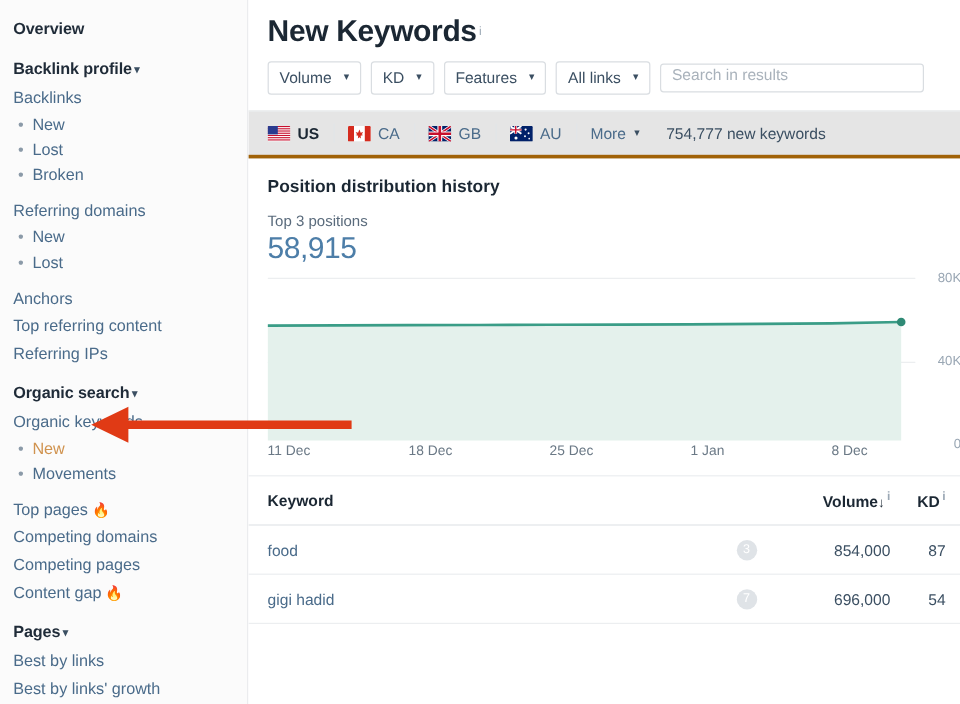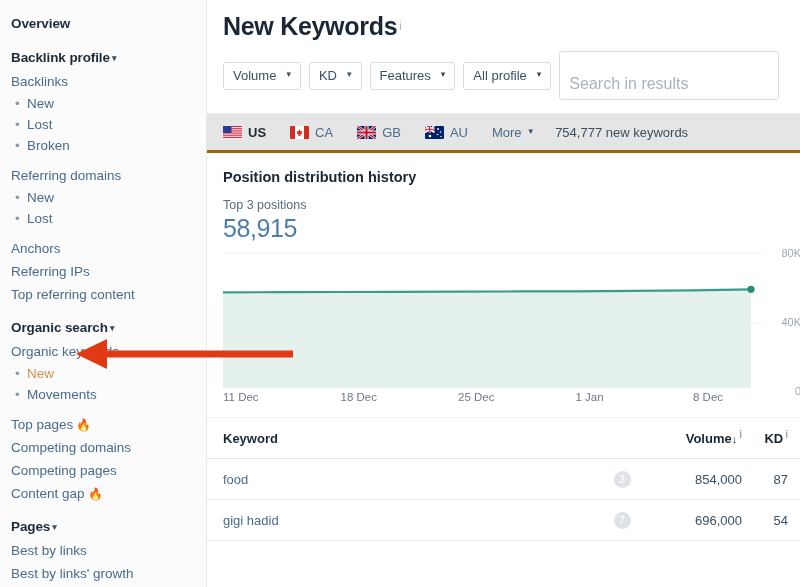--- a/index.html
+++ b/index.html
@@ -121,22 +121,22 @@
     align-items: center;
     gap: 8px;
     cursor: pointer;
     white-space: nowrap;
     font-family: "Liberation Sans", sans-serif;
   }
   .search-box {
     border: 1px solid #d9dde1;
     border-radius: 3px;
     background: #fff;
-    font-size: 16px;
-    padding: 23px 9px 6px 9px;
+    font-size: 13px;
+    padding: 1px 9px 6px 9px;
     color: #3b4f62;
     width: 200px;
     font-family: "Liberation Sans", sans-serif;
     outline: none;
   }
   .search-box::placeholder { color: #a9b2bb; }
 
   
   .country-bar {
     margin-top: 13px;
@@ -276,22 +276,22 @@
         <div class="nav-link"><span>Backlinks</span></div>
         <div class="nav-sub"><span class="bullet">•</span><span>New</span></div>
         <div class="nav-sub"><span class="bullet">•</span><span>Lost</span></div>
         <div class="nav-sub"><span class="bullet">•</span><span>Broken</span></div>
         <div class="spacer-sm"></div>
         <div class="nav-link"><span>Referring domains</span></div>
         <div class="nav-sub"><span class="bullet">•</span><span>New</span></div>
         <div class="nav-sub"><span class="bullet">•</span><span>Lost</span></div>
         <div class="spacer-sm"></div>
         <div class="nav-link"><span>Anchors</span></div>
+        <div class="nav-link"><span>Top referring content</span></div>
         <div class="nav-link"><span>Referring IPs</span></div>
-        <div class="nav-link"><span>Top referring content</span></div>
         <div class="spacer-sm"></div>
         <div class="nav-group-head"><span>Organic search</span><span class="caret"> ▾</span></div>
         <div class="nav-link"><span>Organic keywords</span></div>
         <div class="nav-sub active"><span class="bullet">•</span><span>New</span></div>
         <div class="nav-sub"><span class="bullet">•</span><span>Movements</span></div>
         <div class="spacer-sm"></div>
         <div class="nav-link"><span>Top pages</span><span class="flame"> 🔥</span></div>
         <div class="nav-link"><span>Competing domains</span></div>
         <div class="nav-link"><span>Competing pages</span></div>
         <div class="nav-link"><span>Content gap</span><span class="flame"> 🔥</span></div>
@@ -317,21 +317,21 @@
           </div>
           <div class="filter-btn">
             <span>KD</span>
             <span class="caret">▾</span>
           </div>
           <div class="filter-btn">
             <span>Features</span>
             <span class="caret">▾</span>
           </div>
           <div class="filter-btn">
-            <span>All profile</span>
+            <span>All links</span>
             <span class="caret">▾</span>
           </div>
         </div>
       <input class="search-box" type="text" placeholder="Search in results" style="">
     </div>
 
     <div class="country-bar">
       <div id="country-list" style="display:flex;align-items:center;">
           <div class="country active">
             <span>

